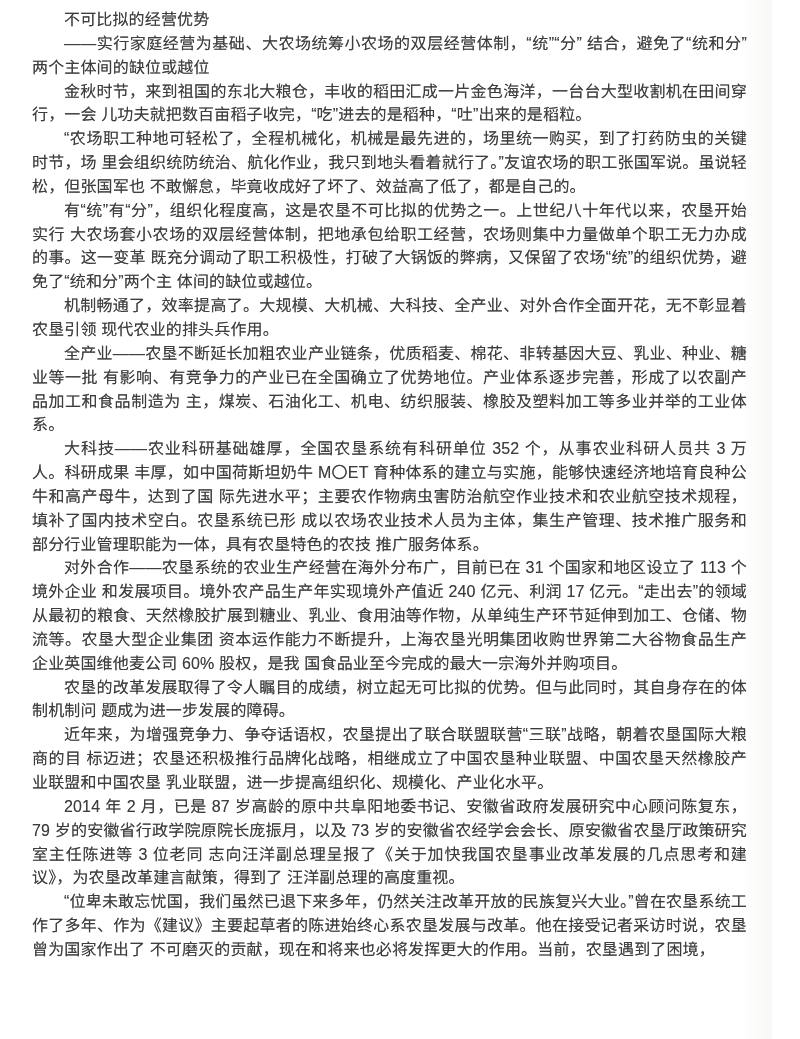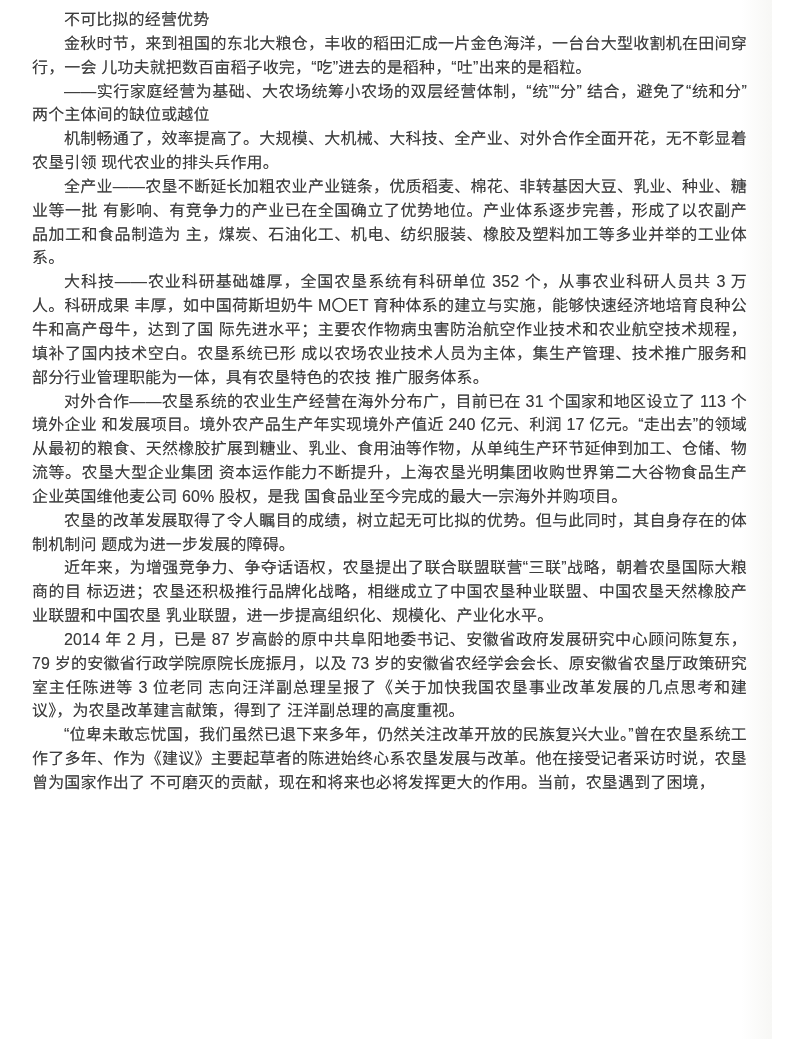--- a/index.html
+++ b/index.html
@@ -33,22 +33,24 @@
     
     text-shadow: 0 0 0.4px rgba(60,60,60,0.55);
   }
 </style>
 </head>
 <body>
 
 <div class="page">
   <div class="content">
     <p class="para">不可比拟的经营优势</p>
+    <p class="para">——实行家庭经营为基础、大农场统筹小农场的双层经营体制，“统”“分” 结合，避免了“统和分”两个主体间的缺位或越位</p>
     <p class="para">金秋时节，来到祖国的东北大粮仓，丰收的稻田汇成一片金色海洋，一台台大型收割机在田间穿行，一会 儿功夫就把数百亩稻子收完，“吃”进去的是稻种，“吐”出来的是稻粒。</p>
-    <p class="para">——实行家庭经营为基础、大农场统筹小农场的双层经营体制，“统”“分” 结合，避免了“统和分”两个主体间的缺位或越位</p>
+    <p class="para">“农场职工种地可轻松了，全程机械化，机械是最先进的，场里统一购买，到了打药防虫的关键时节，场 里会组织统防统治、航化作业，我只到地头看着就行了。”友谊农场的职工张国军说。虽说轻松，但张国军也 不敢懈怠，毕竟收成好了坏了、效益高了低了，都是自己的。</p>
+    <p class="para">有“统”有“分”，组织化程度高，这是农垦不可比拟的优势之一。上世纪八十年代以来，农垦开始实行 大农场套小农场的双层经营体制，把地承包给职工经营，农场则集中力量做单个职工无力办成的事。这一变革 既充分调动了职工积极性，打破了大锅饭的弊病，又保留了农场“统”的组织优势，避免了“统和分”两个主 体间的缺位或越位。</p>
     <p class="para">机制畅通了，效率提高了。大规模、大机械、大科技、全产业、对外合作全面开花，无不彰显着农垦引领 现代农业的排头兵作用。</p>
     <p class="para">全产业——农垦不断延长加粗农业产业链条，优质稻麦、棉花、非转基因大豆、乳业、种业、糖业等一批 有影响、有竞争力的产业已在全国确立了优势地位。产业体系逐步完善，形成了以农副产品加工和食品制造为 主，煤炭、石油化工、机电、纺织服装、橡胶及塑料加工等多业并举的工业体系。</p>
     <p class="para">大科技——农业科研基础雄厚，全国农垦系统有科研单位 352 个，从事农业科研人员共 3 万人。科研成果 丰厚，如中国荷斯坦奶牛 M〇ET 育种体系的建立与实施，能够快速经济地培育良种公牛和高产母牛，达到了国 际先进水平；主要农作物病虫害防治航空作业技术和农业航空技术规程，填补了国内技术空白。农垦系统已形 成以农场农业技术人员为主体，集生产管理、技术推广服务和部分行业管理职能为一体，具有农垦特色的农技 推广服务体系。</p>
     <p class="para">对外合作——农垦系统的农业生产经营在海外分布广，目前已在 31 个国家和地区设立了 113 个境外企业 和发展项目。境外农产品生产年实现境外产值近 240 亿元、利润 17 亿元。“走出去”的领域从最初的粮食、天然橡胶扩展到糖业、乳业、食用油等作物，从单纯生产环节延伸到加工、仓储、物流等。农垦大型企业集团 资本运作能力不断提升，上海农垦光明集团收购世界第二大谷物食品生产企业英国维他麦公司 60% 股权，是我 国食品业至今完成的最大一宗海外并购项目。</p>
     <p class="para">农垦的改革发展取得了令人瞩目的成绩，树立起无可比拟的优势。但与此同时，其自身存在的体制机制问 题成为进一步发展的障碍。</p>
     <p class="para">近年来，为增强竞争力、争夺话语权，农垦提出了联合联盟联营“三联”战略，朝着农垦国际大粮商的目 标迈进；农垦还积极推行品牌化战略，相继成立了中国农垦种业联盟、中国农垦天然橡胶产业联盟和中国农垦 乳业联盟，进一步提高组织化、规模化、产业化水平。</p>
     <p class="para">2014 年 2 月，已是 87 岁高龄的原中共阜阳地委书记、安徽省政府发展研究中心顾问陈复东，79 岁的安徽省行政学院原院长庞振月，以及 73 岁的安徽省农经学会会长、原安徽省农垦厅政策研究室主任陈进等 3 位老同 志向汪洋副总理呈报了《关于加快我国农垦事业改革发展的几点思考和建议》，为农垦改革建言献策，得到了 汪洋副总理的高度重视。</p>
     <p class="para">“位卑未敢忘忧国，我们虽然已退下来多年，仍然关注改革开放的民族复兴大业。”曾在农垦系统工作了多年、作为《建议》主要起草者的陈进始终心系农垦发展与改革。他在接受记者采访时说，农垦曾为国家作出了 不可磨灭的贡献，现在和将来也必将发挥更大的作用。当前，农垦遇到了困境，</p>
   </div>
 </div>

